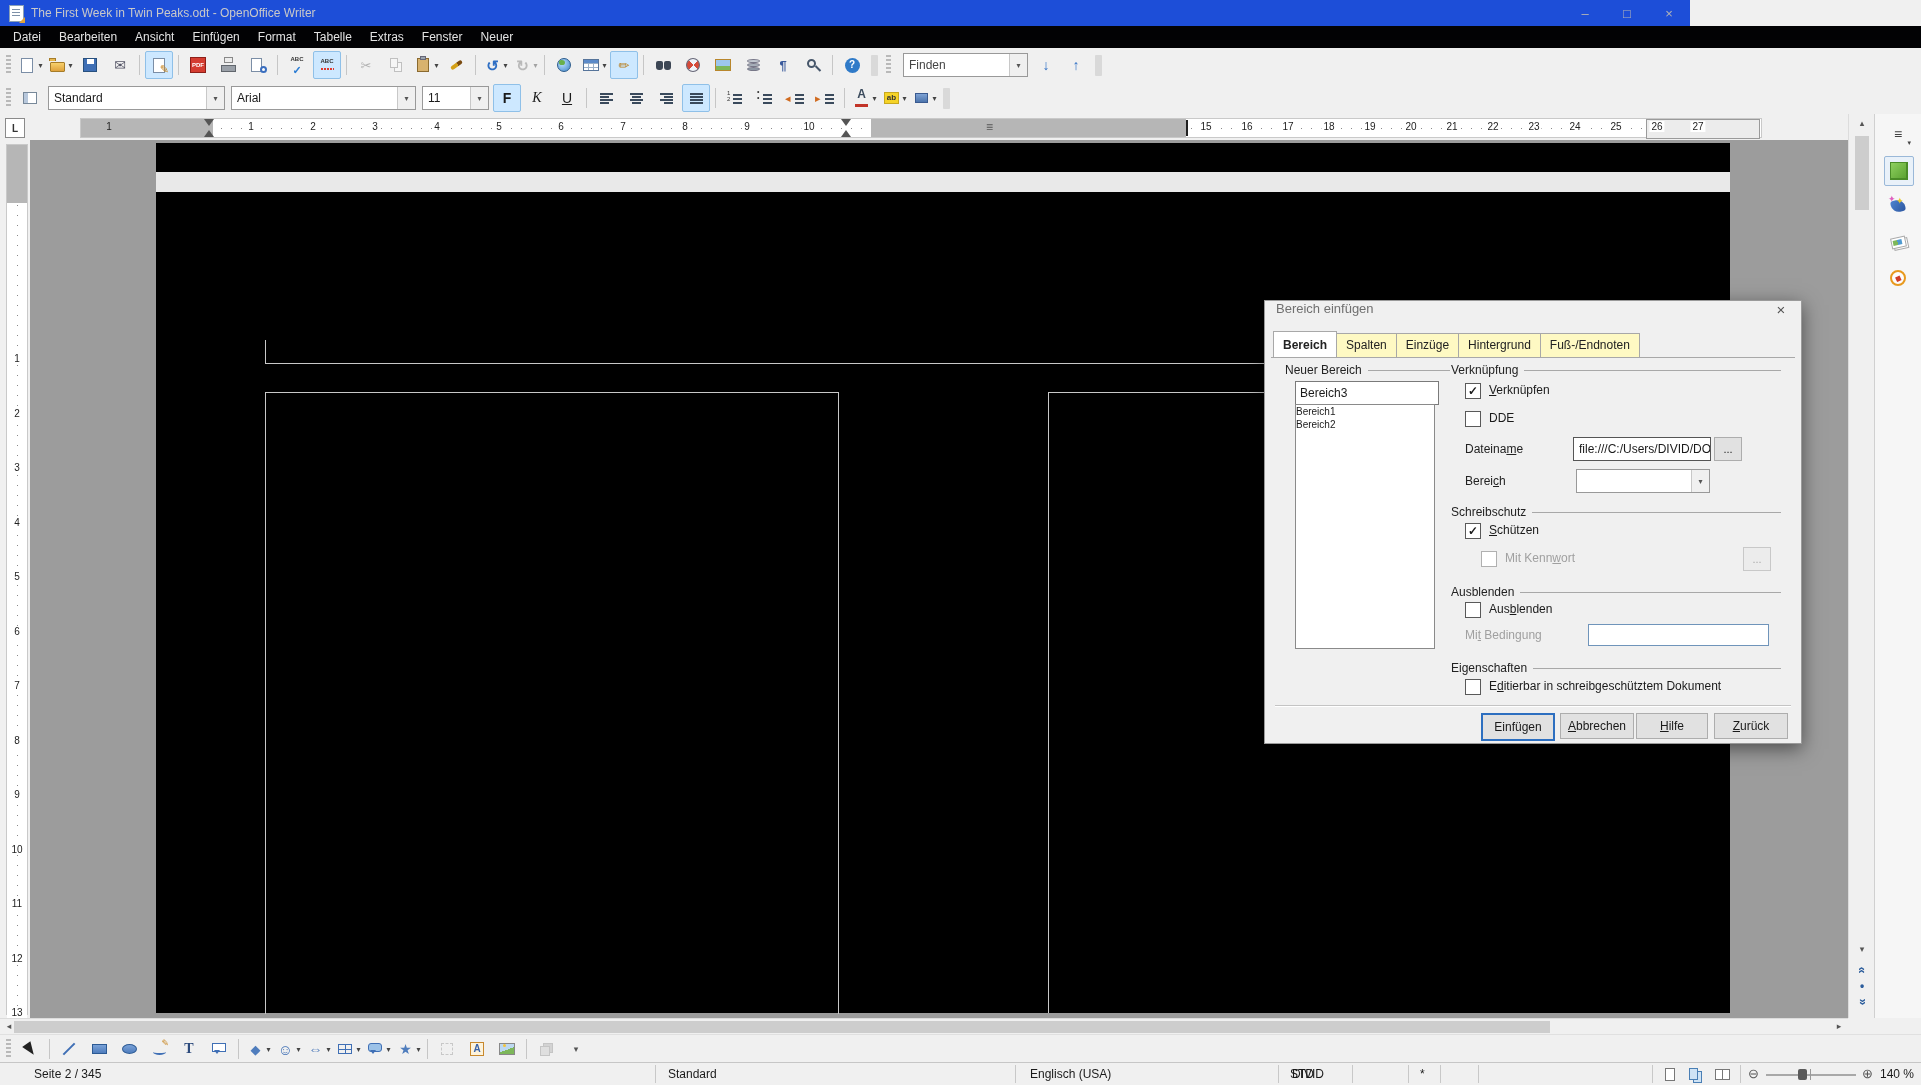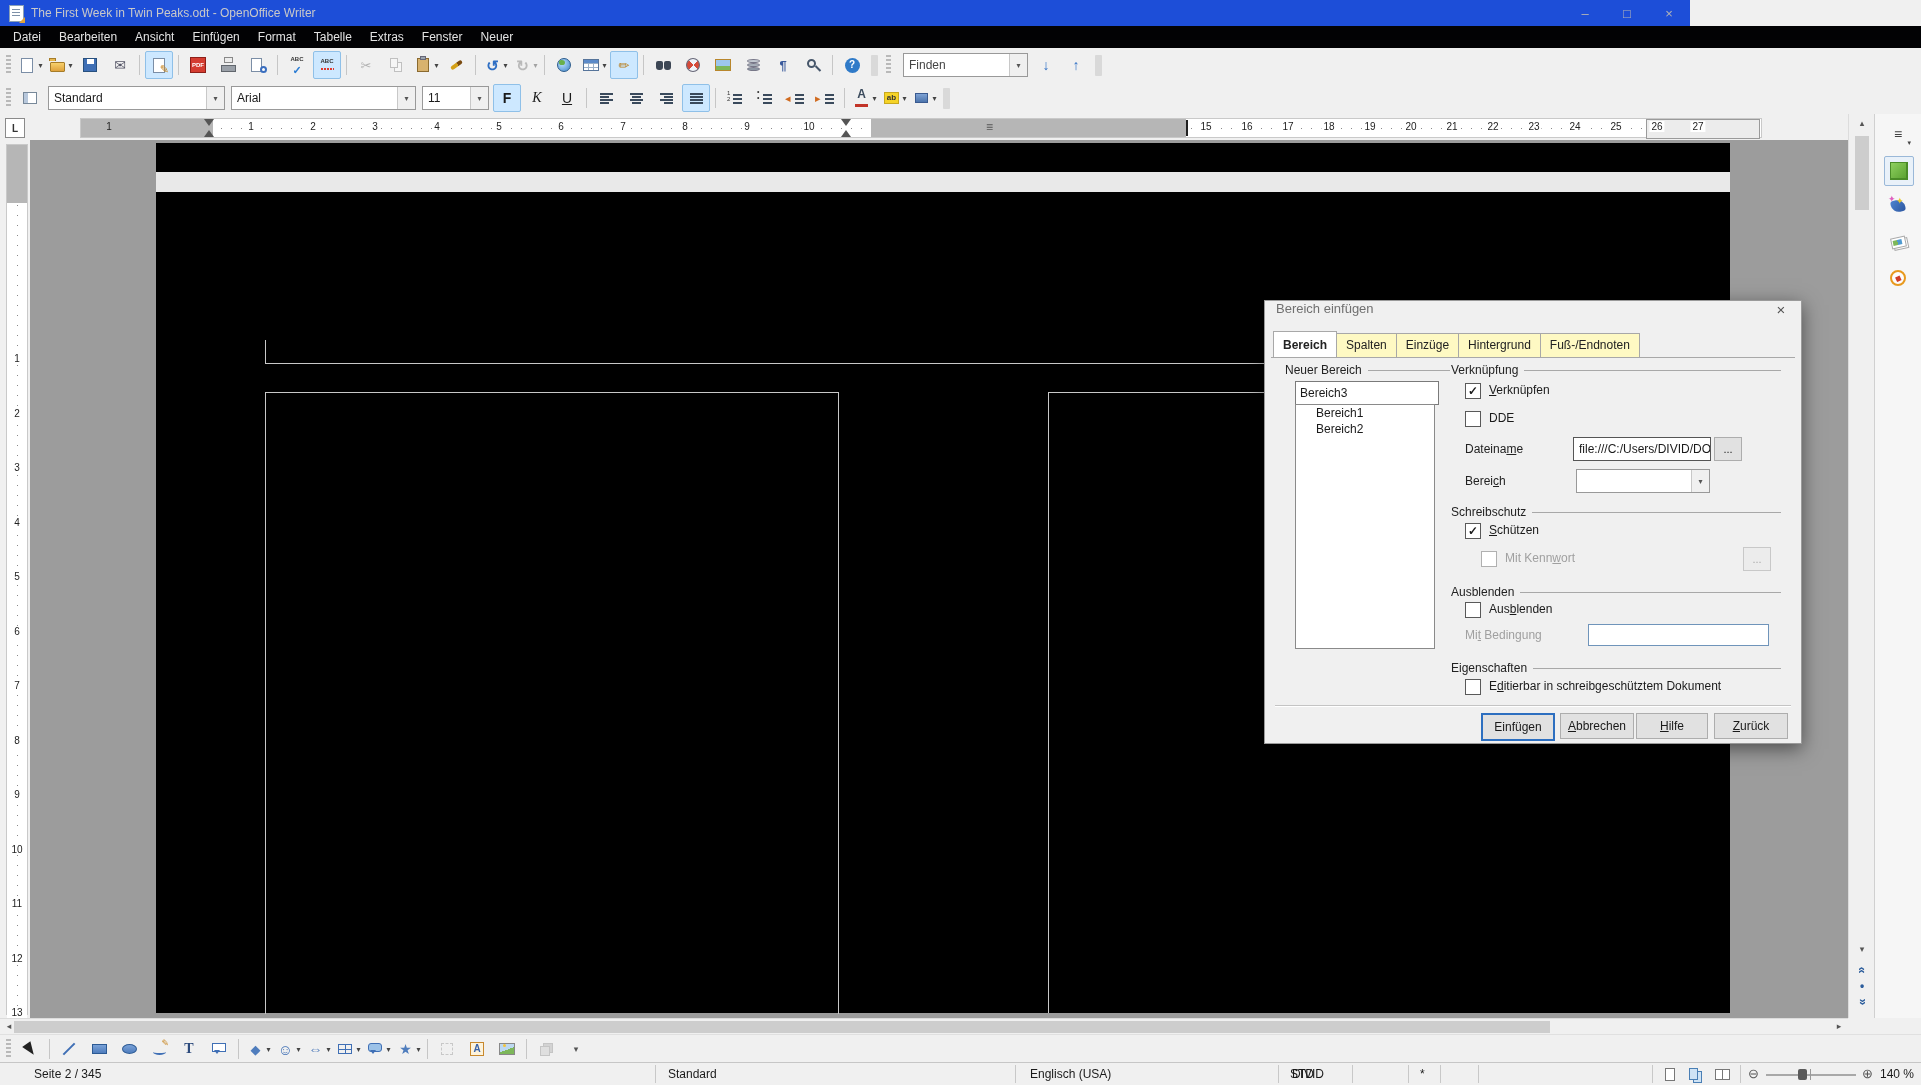--- a/index.html
+++ b/index.html
@@ -190,21 +190,21 @@
   #dlg-title .ttl{margin-left:11px;color:#707070;font-size:13px}
   #dlg-close{margin-left:auto;width:40px;text-align:center;color:#555;font-size:15px}
   #dlg-tabs{position:absolute;left:8px;top:30px;display:flex;align-items:flex-end}
   .dtab{padding:4px 9px 5px;border:1px solid #a8a8a8;border-bottom:none;margin-right:-1px;background:#fef9c3;color:#222}
   .dtab.active{background:#fff;font-weight:bold;padding-top:6px;position:relative;z-index:2}
   #dlg-tabline{position:absolute;left:6px;top:56px;width:524px;height:1px;background:#a8a8a8}
   .grp-head{position:absolute;display:flex;align-items:center;font-size:12px;color:#222}
   .grp-head .gline{flex:1;height:1px;background:#a8a8a8;margin-left:6px}
   .tinput{position:absolute;background:#fff;border:1px solid #7a7a7a;display:flex;align-items:center;padding-left:4px;font-size:12px;overflow:hidden;white-space:nowrap}
   #dlg-list{position:absolute;left:30px;top:103px;width:138px;height:243px;background:#fff;border:1px solid #8a8a8a;overflow:hidden}
-  .litem{padding:1px 20px;font-size:12px}
+  .litem{padding:1px 0;font-size:10px}
   .cbrow{position:absolute;display:flex;}
   .cb{width:14px;height:14px;background:#fff;border:1px solid #595959;display:inline-flex;align-items:center;justify-content:center;flex:none}
   .cb.checked::after{content:"✓";font-size:12px;font-weight:bold;color:#1a1a1a;margin-top:-1px}
   .cbrow .cblabel{margin-left:8px}
   .cbrow.disabled .cb{border-color:#b0b0b0}
   .cbrow.disabled .cblabel{color:#a0a0a0}
   .dlbl{position:absolute;color:#222}
   .dlbl.disabled{color:#a0a0a0}
   #file-field{left:308px;top:136px;width:132px;height:22px;border-color:#555}
   .caret{display:inline-block;width:1px;height:13px;background:#000;margin-right:1px}

